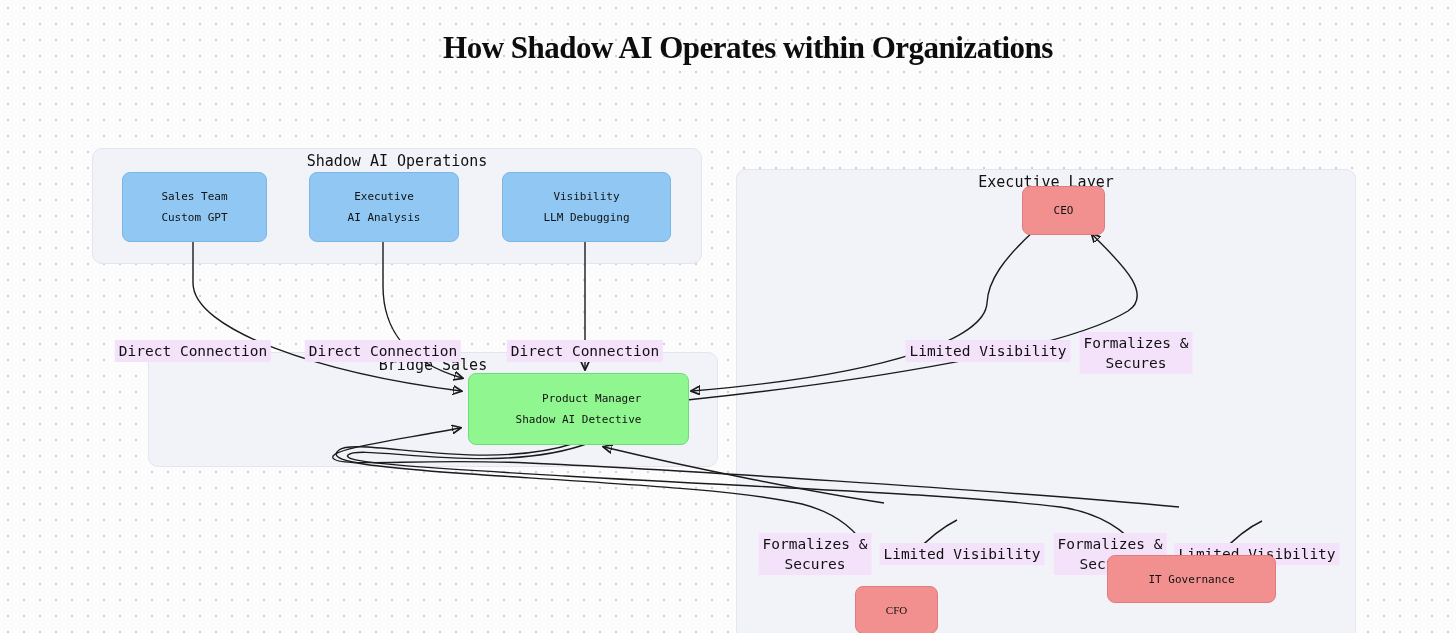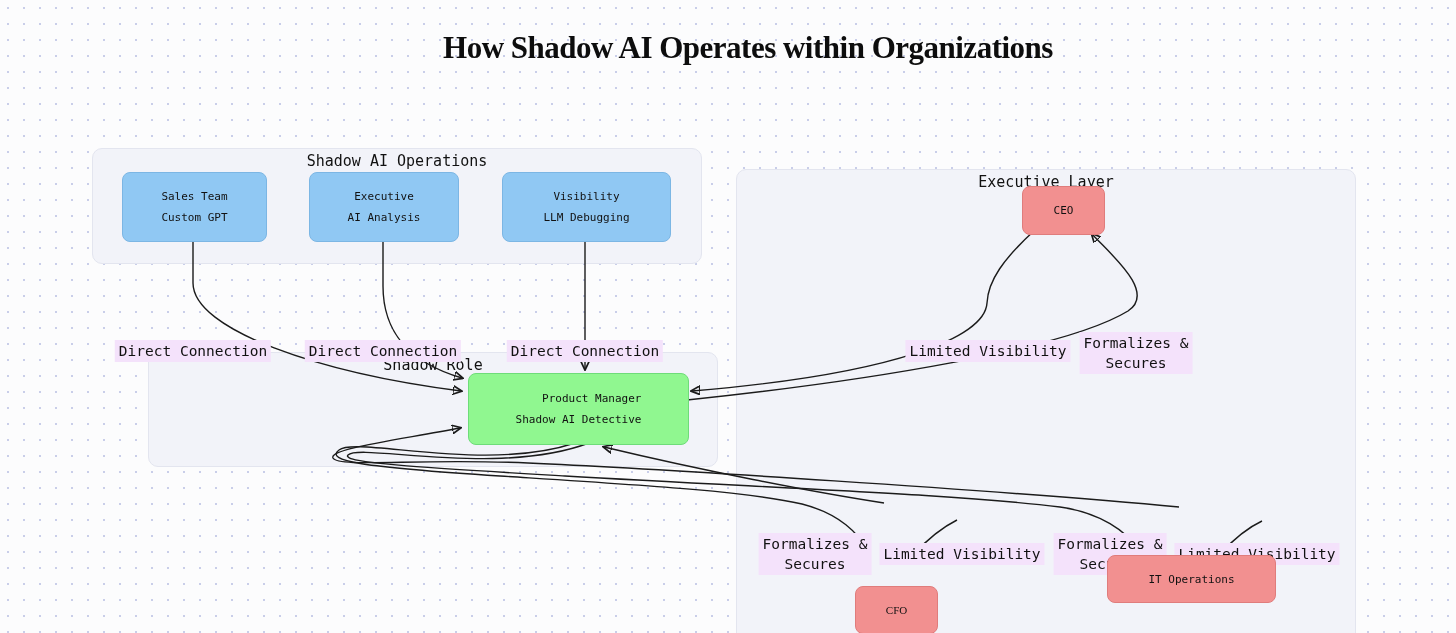--- a/index.html
+++ b/index.html
@@ -76,21 +76,21 @@
 <body>
 
 <div class="canvas">
 
   <div class="diagram-title">How Shadow AI Operates within Organizations</div>
 
   <div class="cluster" id="cluster-shadow-ops">
     <span class="cluster-label">Shadow AI Operations</span>
   </div>
   <div class="cluster" id="cluster-bridge">
-    <span class="cluster-label">Shadow Role</span>
+    <span class="cluster-label">Bridge Sales</span>
   </div>
   <div class="cluster" id="cluster-executive">
     <span class="cluster-label">Executive Layer</span>
   </div>
 
   <svg class="edges" width="1456" height="633" viewBox="0 0 1456 633">
     <defs>
       <marker id="arrow" viewBox="0 0 8 8" refX="6.5" refY="4" markerWidth="7" markerHeight="7" orient="auto">
         <path d="M0,0.5 L7.5,4 L0,7.5 Z" fill="#1b1b1b" stroke="none"></path>
       </marker>
@@ -124,15 +124,15 @@
   <div class="node node-blue" id="node-sales">Sales Team
 Custom GPT</div>
   <div class="node node-blue" id="node-marketing">Executive
 AI Analysis</div>
   <div class="node node-blue" id="node-engineering">Visibility
 LLM Debugging</div>
   <div class="node node-green" id="node-pm">Product Manager
 Shadow AI Detective</div>
   <div class="node node-red" id="node-ceo">CEO</div>
   <div class="node node-red" id="node-cfo">CFO</div>
-  <div class="node node-red" id="node-itg">IT Operations</div>
+  <div class="node node-red" id="node-itg">IT Governance</div>
 
 </div>
 
 </body></html>

